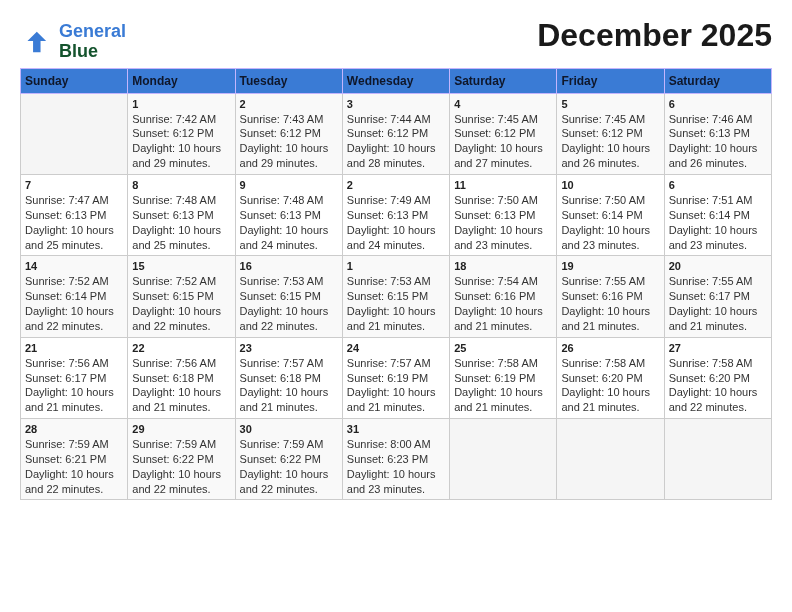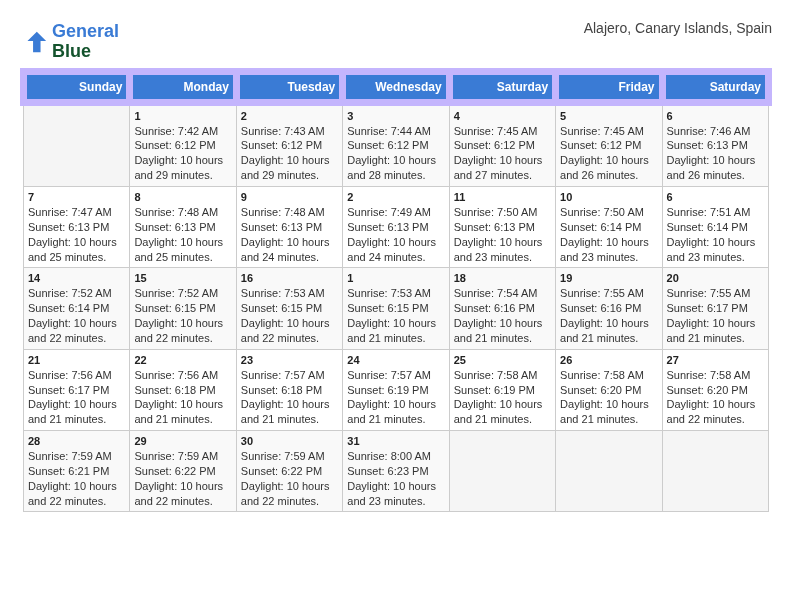--- a/index.html
+++ b/index.html
@@ -19,20 +19,21 @@
     .header-row {
       display: flex;
       align-items: flex-start;
       justify-content: space-between;
       margin-bottom: 6px;
     }
     .logo {
       display: flex;
       align-items: center;
       margin-top: 4px;
+      gap: 7px;
     }
     .logo-text {
       font-size: 18px;
       font-weight: bold;
       color: #1a1a1a;
       line-height: 1.1;
     }
     .logo-text span {
       color: #3a7bd5;
     }
@@ -55,26 +56,26 @@
       color: #444;
       margin-top: 2px;
     }
     table {
       width: 100%;
       border-collapse: collapse;
       table-layout: fixed;
     }
     thead tr th {
       background: #3a7bd5;
-      color: #ffffff;
+      color: #0f172a;
       font-size: 12px;
       font-weight: bold;
       padding: 5px 4px;
-      text-align: right;
-      border: 7px solid #c4b5fd;
+      text-align: left;
+      border: 1px solid #c4b5fd;
     }
     tbody tr td {
       border: 1px solid #ccc;
       vertical-align: top;
       padding: 4px 4px 3px 4px;
       height: 78px;
       background: #fff;
       font-size: 10px;
       color: #222;
     }
@@ -106,21 +107,21 @@
         <polygon points="18,4 28,14 22,14 22,26 14,26 14,14 8,14" fill="#3a7bd5"></polygon>
       </svg>
       <div>
         <div class="logo-text">
           <span>General</span><br>
           <span style="color:#14532d">Blue</span>
         </div>
       </div>
     </div>
     <div class="title-block">
-      <div class="subtitle">Alajero, Canary Islands, Spain</div>
+      <div class="month-title">December 2025</div>
     </div>
   </div>
 
   <table>
     <thead>
       <tr>
         <th>Sunday</th>
         <th>Monday</th>
         <th>Tuesday</th>
         <th>Wednesday</th>

